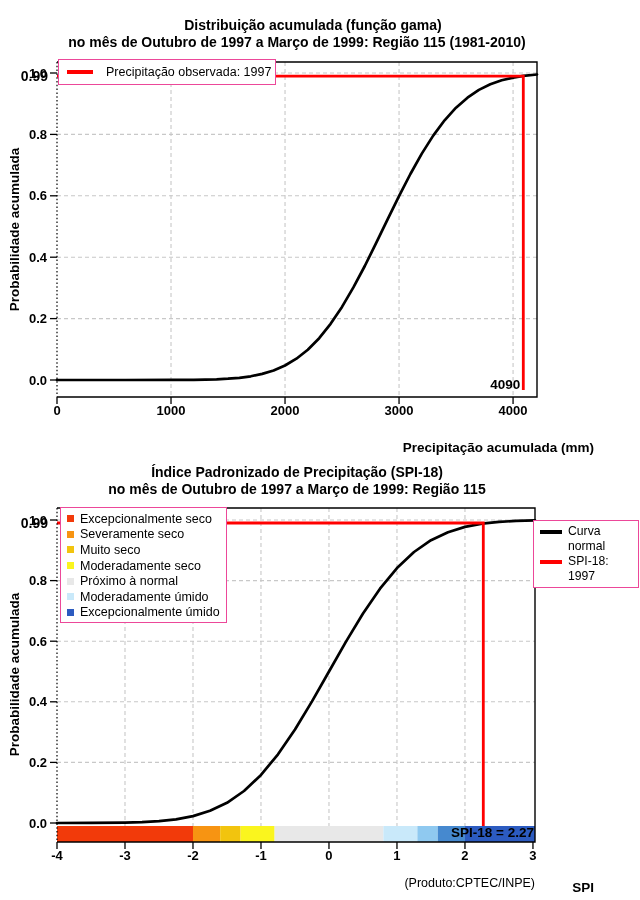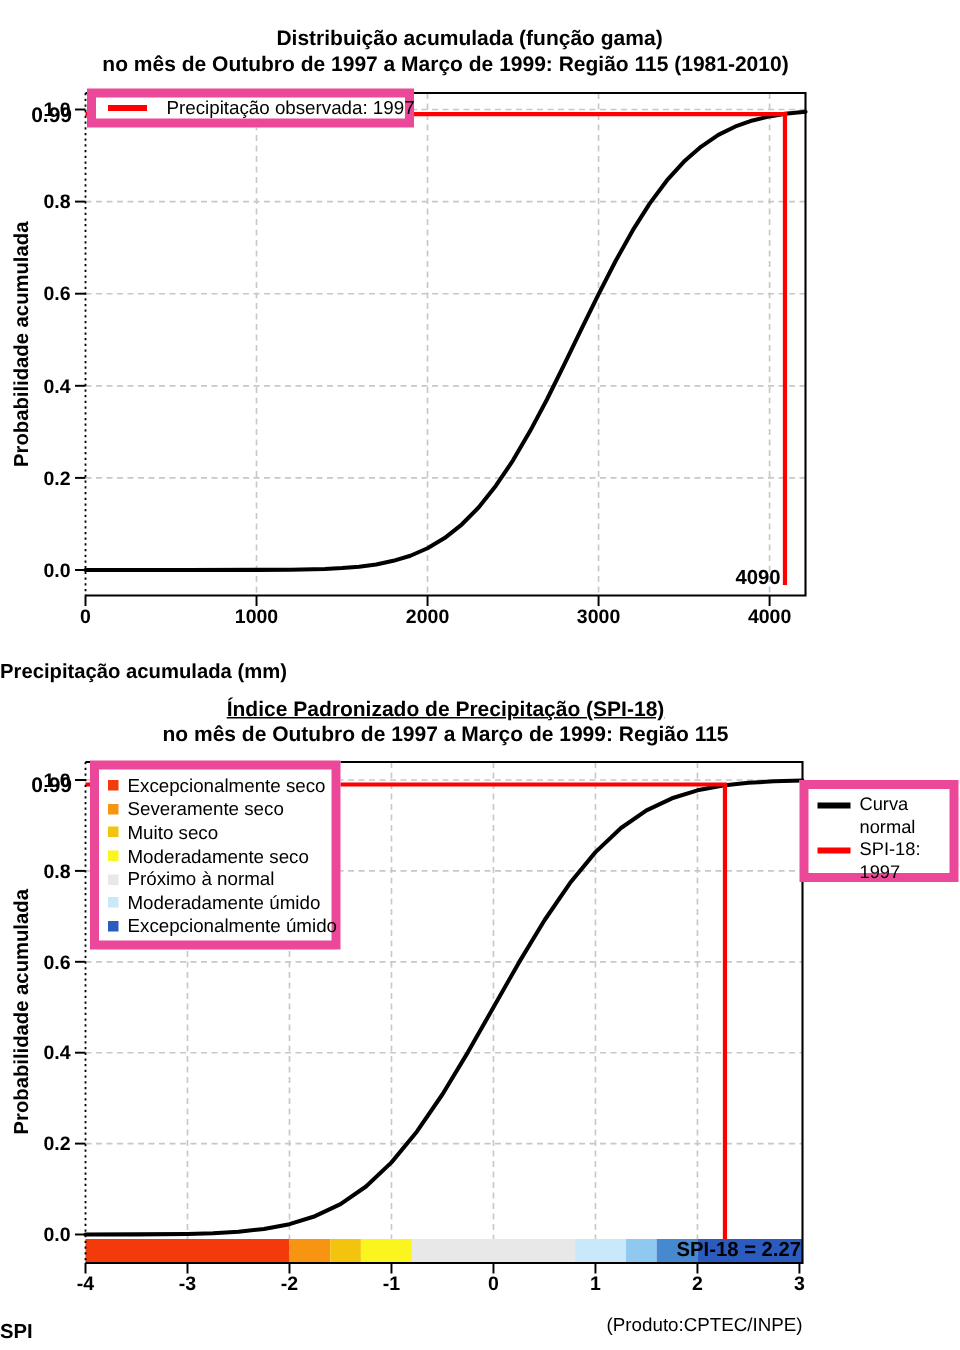--- a/index.html
+++ b/index.html
@@ -2,28 +2,28 @@
 <html><head>
 <meta charset="utf-8">
 <style>
   html,body{margin:0;padding:0;background:#fff;}
   .screen{position:relative;width:640px;height:900px;background:#ffffff;overflow:hidden;
           font-family:"Liberation Sans",sans-serif;color:#000;}
   svg text{font-family:"Liberation Sans",sans-serif;fill:#000;}
   #chart-canvas{position:absolute;left:0;top:0;}
   .chart-title{position:absolute;left:0;width:594px;text-align:center;
                font-weight:bold;font-size:14px;line-height:15px;white-space:nowrap;}
-  .t1a{top:18px;margin-left:16px;} .t1b{top:35px;} .t2a{top:465px;text-decoration:underline;} .t2b{top:482px;}
-  .axis-xlabel{position:absolute;left:0;width:594px;text-align:left;
+  .t1a{top:18px;margin-left:16px;} .t1b{top:35px;} .t2a{top:465px;} .t2b{top:482px;}
+  .axis-xlabel{position:absolute;left:0;width:594px;text-align:right;
                font-size:13.5px;font-weight:600;}
   .xl1{top:440px;} .xl2{top:880px;}
   .axis-ylabel{position:absolute;left:-136px;width:300px;text-align:center;
                font-size:13.5px;font-weight:600;transform:rotate(-90deg);}
   .yl1{top:222px;} .yl2{top:667px;}
-  .legend-box{position:absolute;background:#ffffff;border:6px solid #ec4899;box-sizing:border-box;}
+  .legend-box{position:absolute;background:#ffffff;border:1px solid #ec4899;box-sizing:border-box;}
   .legend-top{left:58px;top:59px;width:218px;height:26px;display:flex;align-items:center;}
   .line-sample{display:inline-block;height:3.5px;flex:none;}
   .legend-top .line-sample{width:26px;margin-left:8px;background:#FF0000;}
   .legend-top .legend-label{margin-left:13px;font-size:12.5px;white-space:nowrap;}
   .legend-cats{left:60px;top:507px;width:167px;padding:3px 0 2px 0;}
   .cat-row{display:flex;align-items:center;height:15.6px;}
   .cat-swatch{width:7px;height:7px;flex:none;margin-left:6px;margin-right:6px;}
   .cat-label{font-size:12.5px;white-space:nowrap;}
   .legend-right{left:533px;top:520px;width:106px;height:68px;padding-top:3px;}
   .lr-row{display:flex;align-items:flex-start;}

